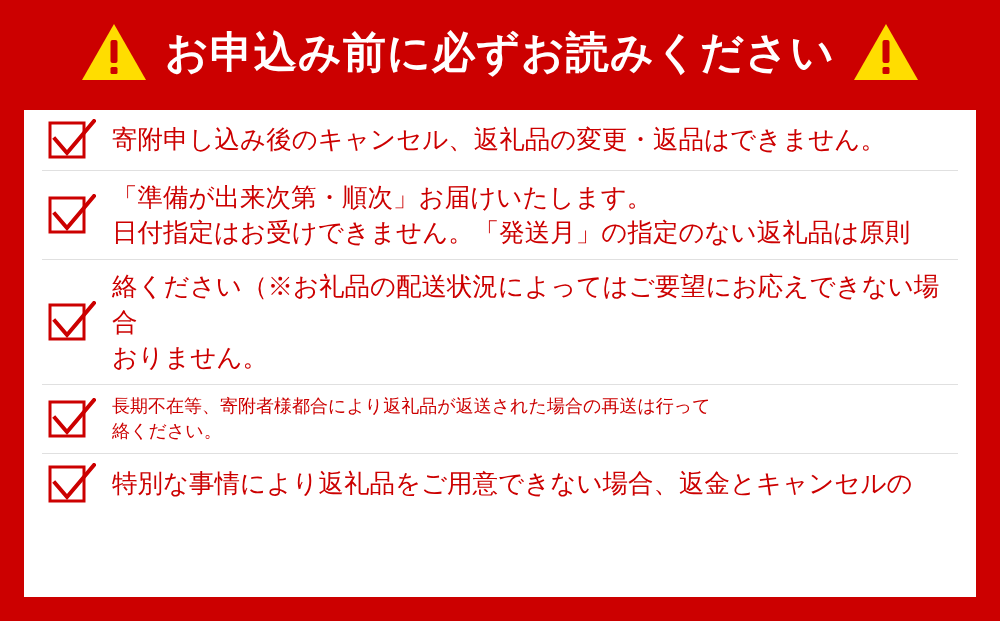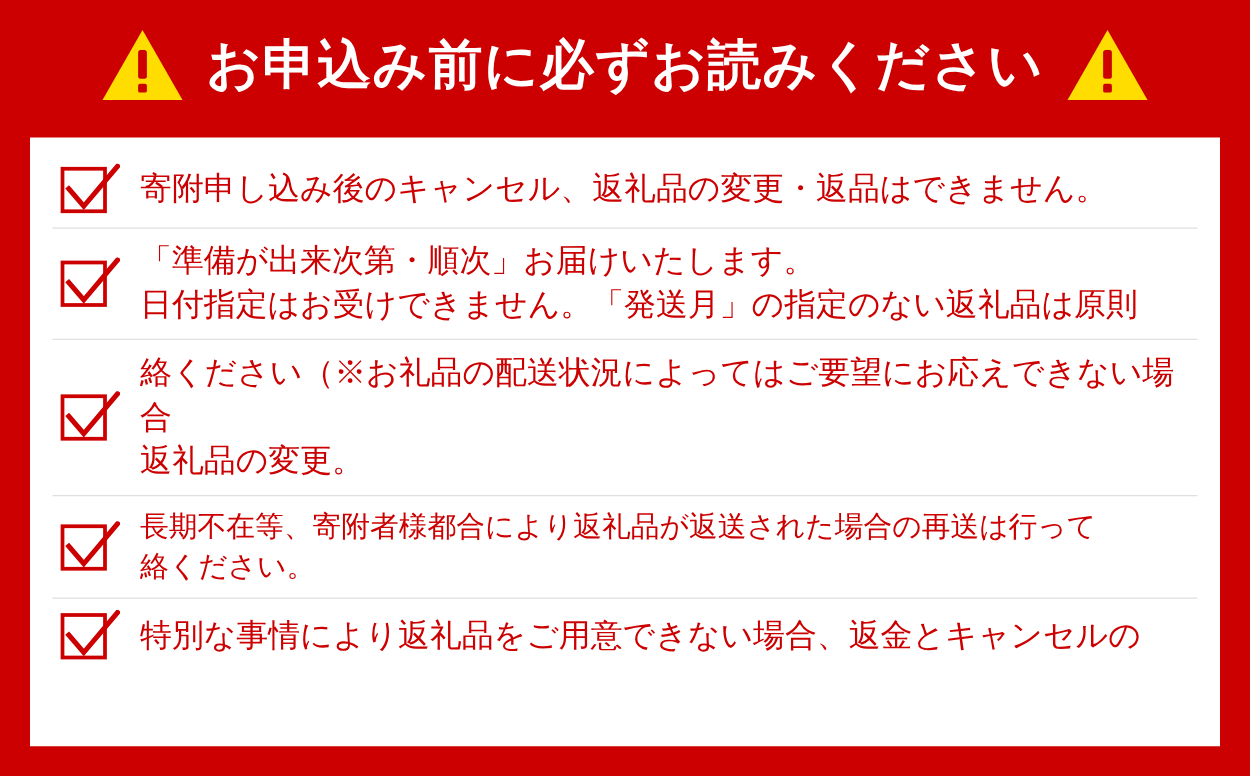--- a/index.html
+++ b/index.html
@@ -49,21 +49,21 @@
 
   
   .panel {
     position: absolute;
     left: 24px;
     top: 110px;
     width: 952px;
     height: 487px;
     background: #ffffff;
     box-sizing: border-box;
-    padding: 12px 18px 8px 18px;
+    padding: 0 18px 8px 18px;
   }
 
   .note-list {
     display: block;
     width: 100%;
   }
   .note-item {
     display: flex;
     align-items: center;
     border-bottom: 1px solid #e0e0e0;
@@ -88,21 +88,21 @@
     line-height: 1.38;
     font-weight: 500;
     letter-spacing: 0px;
     font-family: "Liberation Sans", sans-serif;
   }
 
   
   .row-1 .note-text { font-size: 25.5px; }
   .row-2 .note-text { font-size: 25.5px; }
   .row-3 .note-text { font-size: 25.5px; }
-  .row-4 .note-text { font-size: 23px; }
+  .row-4 .note-text { font-size: 18px; }
   .row-5 .note-text { font-size: 25.5px; }
 </style>
 </head>
 <body>
 
 <div class="page">
 
   <div class="header">
     <span class="warn-icon">
       <svg viewBox="0 0 66 58" width="66" height="58" aria-hidden="true">
@@ -153,21 +153,21 @@
 
       <div class="note-item row-3">
         <span class="check">
           <svg viewBox="0 0 48 42" width="48" height="42" aria-hidden="true">
             <rect x="2" y="4" width="34" height="34" fill="none" stroke="#cc0000" stroke-width="3"></rect>
             <polyline points="7,20 19,34 46,2" fill="none" stroke="#cc0000" stroke-width="4" stroke-linecap="square" stroke-linejoin="miter"></polyline>
           </svg>
         </span>
         <div class="note-text">
           <div>絡ください（※お礼品の配送状況によってはご要望にお応えできない場合</div>
-          <div>返礼品の変更。</div>
+          <div>おりません。</div>
         </div>
       </div>
 
       <div class="note-item row-4">
         <span class="check">
           <svg viewBox="0 0 48 42" width="48" height="42" aria-hidden="true">
             <rect x="2" y="4" width="34" height="34" fill="none" stroke="#cc0000" stroke-width="3"></rect>
             <polyline points="7,20 19,34 46,2" fill="none" stroke="#cc0000" stroke-width="4" stroke-linecap="square" stroke-linejoin="miter"></polyline>
           </svg>
         </span>

